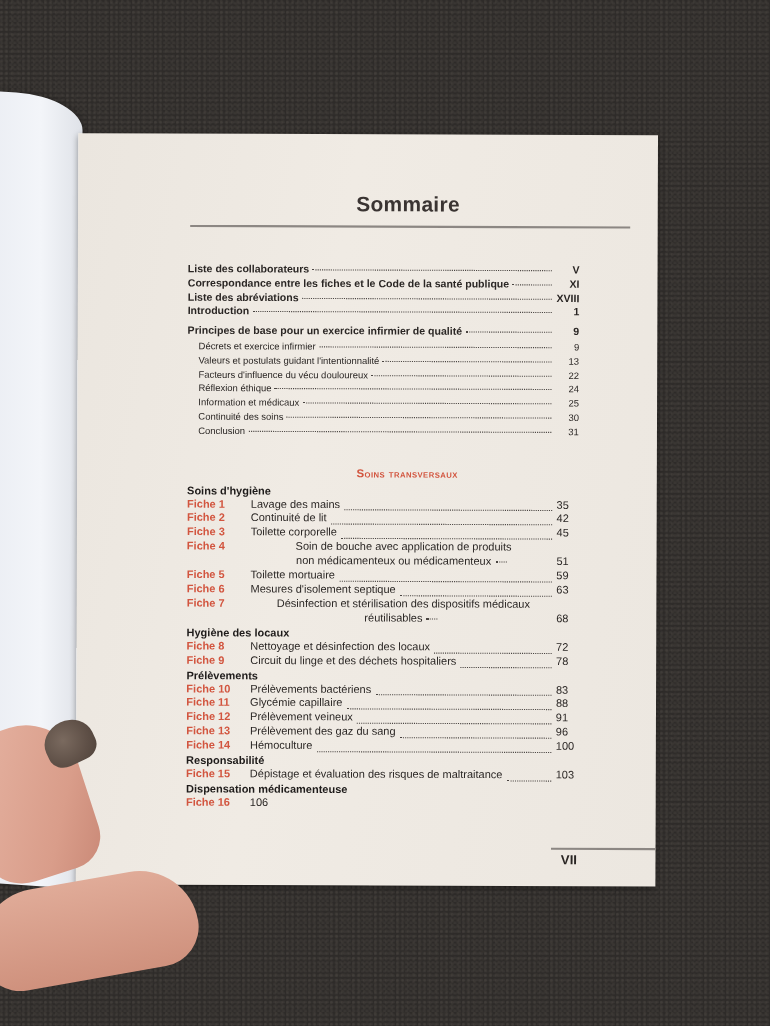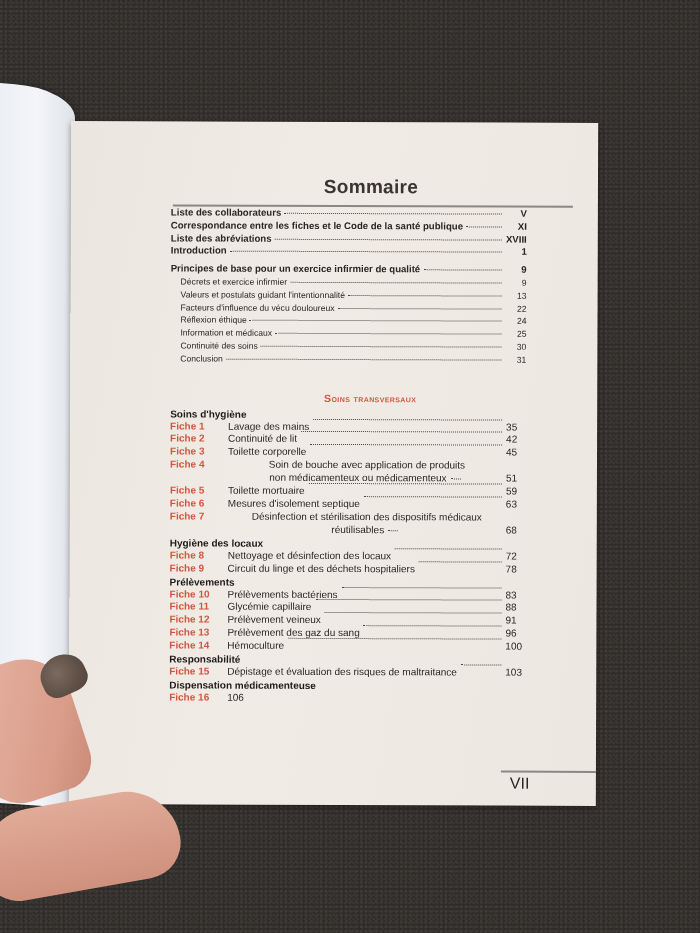--- a/index.html
+++ b/index.html
@@ -25,49 +25,49 @@
       background:linear-gradient(100deg,#ebe6df 0%,#f0ebe4 40%,#ece7e0 100%);
       box-shadow:0 2px 6px rgba(0,0,0,0.4);
       transform:rotate(0.2deg);
     }
     .content { position:absolute; left:100px; top:54px; width:400px; color:#2a2624; }
     .title {
       text-align:center; font-size:19px; font-weight:bold; color:#3a3432;
       margin:0; letter-spacing:0.3px;
     }
     .title-rule { height:2px; background:#8c8783; margin:7px -2px 0 2px; }
-    .toc { width:356px; }
+    .toc { margin-top:33px; width:356px; }
     .row { display:flex; align-items:baseline; font-size:9.6px; line-height:12.8px; }
     .row .label { white-space:nowrap; }
     .row .dots {
       flex:1; margin:0 3px; border-bottom:1px dotted #4a4542;
       transform:translateY(-2px); min-width:10px;
     }
     .row .page-num { min-width:22px; text-align:right; }
     .row.bold { font-weight:bold; }
     .row.sub { font-size:8.6px; padding-left:10px; line-height:12.8px; }
     .gap { height:5px; }
     .section-title {
       text-align:center; color:#d2553f; font-weight:bold; font-size:10.5px;
       margin:26px 0 4px 0; letter-spacing:0.4px; font-variant:small-caps;
     }
     .group-title { font-weight:bold; font-size:10px; line-height:13px; color:#1e1b1a; }
     .fiche { display:flex; align-items:baseline; font-size:10px; line-height:12.9px; }
     .fiche .tag { width:58px; color:#d2553f; font-weight:bold; flex:none; }
-    .fiche .body { flex:1; display:flex; align-items:flex-start; }
+    .fiche .body { flex:1; display:flex; align-items:flex-end; }
     .fiche .body .dots { flex:1; margin:0 4px 0 4px; border-bottom:1px dotted #4a4542; transform:translateY(-2px); min-width:10px; }
     .fiche .page-num { width:24px; flex:none; }
     .fiche.multi { align-items:flex-start; }
     .fiche.multi .body { flex-direction:column; align-items:center; }
     .fiche.multi .line2 { display:flex; align-items:baseline; }
     .fiche.multi .line2 .dots { flex:1; margin:0 4px; border-bottom:1px dotted #4a4542; transform:translateY(-2px); }
     .fiche.multi .page-num { align-self:flex-end; }
     .fiches { width:360px; }
     .footer-rule { position:absolute; left:432px; top:648px; width:95px; height:1.5px; background:#8c8783; }
-    .folio { position:absolute; left:441px; top:652px; font-size:16px; font-weight:normal; color:#2a2624; }
+    .folio { position:absolute; left:441px; top:652px; font-size:12px; font-weight:bold; color:#2a2624; }
     .thumb {
       position:absolute; left:-30px; top:660px; width:110px; height:140px;
       background:linear-gradient(120deg,#e8b7a6 0%,#d99d8a 70%,#c98876 100%);
       border-radius:50px 50px 30px 40px; transform:rotate(-18deg);
     }
     .nail {
       position:absolute; left:40px; top:655px; width:46px; height:40px;
       background:radial-gradient(circle at 40% 40%,#7a6a5f 0%,#5f5047 60%,#4e4139 100%);
       border-radius:60% 60% 40% 40%; transform:rotate(-25deg);
     }

